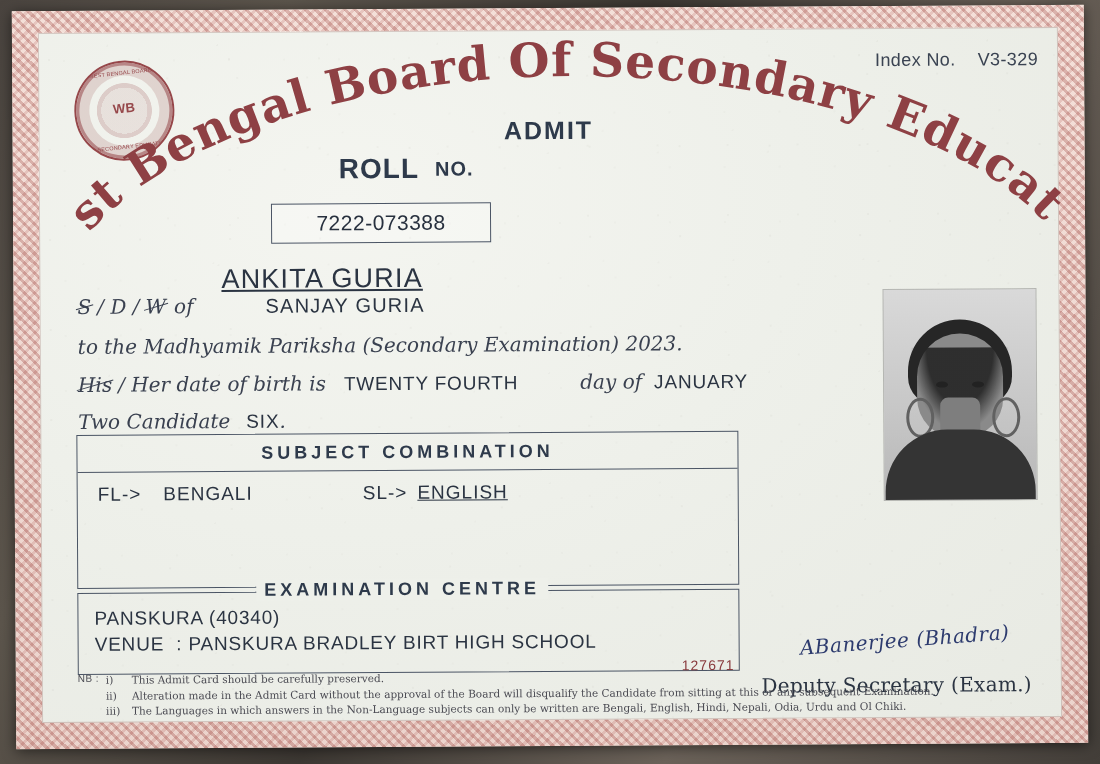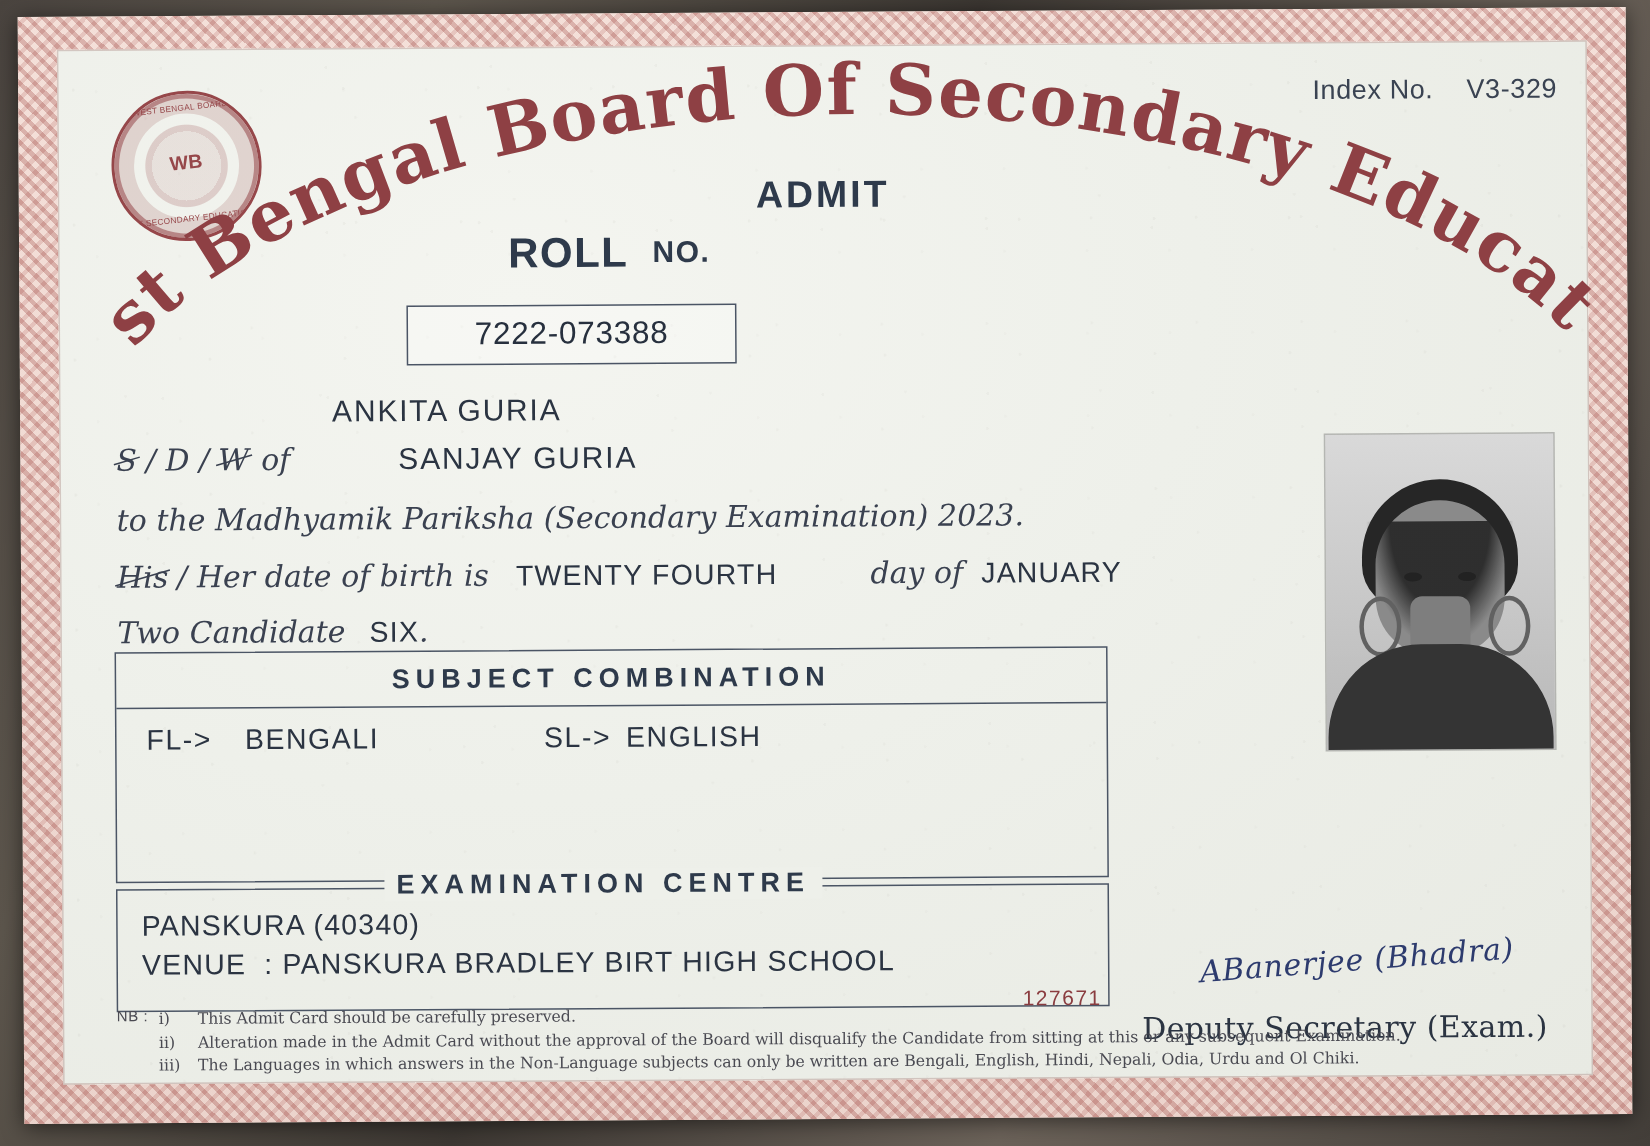--- a/index.html
+++ b/index.html
@@ -146,21 +146,21 @@
   #no-lbl { font-size: 20px; font-weight: bold; color: #2e3a4b; margin: 0 8px; letter-spacing: 1px; }
   #no-box { width: 118px; }
 
   #reg-row { left: 232px; top: 172px; }
   #reg-row .lbl { font-size: 20px; font-weight: bold; color: #2e3a4b; margin-right: 10px; }
   #reg-box { width: 218px; }
 
   
   #cand-name {
     position: absolute; left: 182px; top: 232px;
-    font-size: 20px; color: #2b3442; letter-spacing: 1.2px;
+    font-size: 27px; color: #2b3442; letter-spacing: 1.2px; text-decoration: underline;
   }
   #rel-line {
     position: absolute; left: 38px; top: 262px; width: 720px;
     display: flex; align-items: baseline;
   }
   .script {
     font-family: "DejaVu Serif", serif;
     font-style: italic;
     font-size: 20px;
     color: #3a4150;
@@ -194,21 +194,21 @@
     display: flex; align-items: center; justify-content: center;
     font-size: 18px; font-weight: bold; letter-spacing: 4px; color: #2e3a4b;
   }
   #subject-row {
     position: absolute; left: 20px; top: 48px;
     display: flex; align-items: baseline;
     font-size: 19px; color: #2b3442; letter-spacing: 1px;
   }
   #sub-fl-val { margin-left: 22px; }
   #sub-sl { margin-left: 110px; text-align: center; }
-  #sub-sl-val { margin-left: 10px; }
+  #sub-sl-val { margin-left: 10px; text-decoration: underline; }
 
   
   #centre-box {
     position: absolute; left: 36px; top: 560px; width: 660px; height: 80px;
     border: 1.4px solid #4b5565;
   }
   #centre-title {
     position: absolute; top: -13px; left: 178px;
     background: #eef0ea;
     padding: 0 8px;

